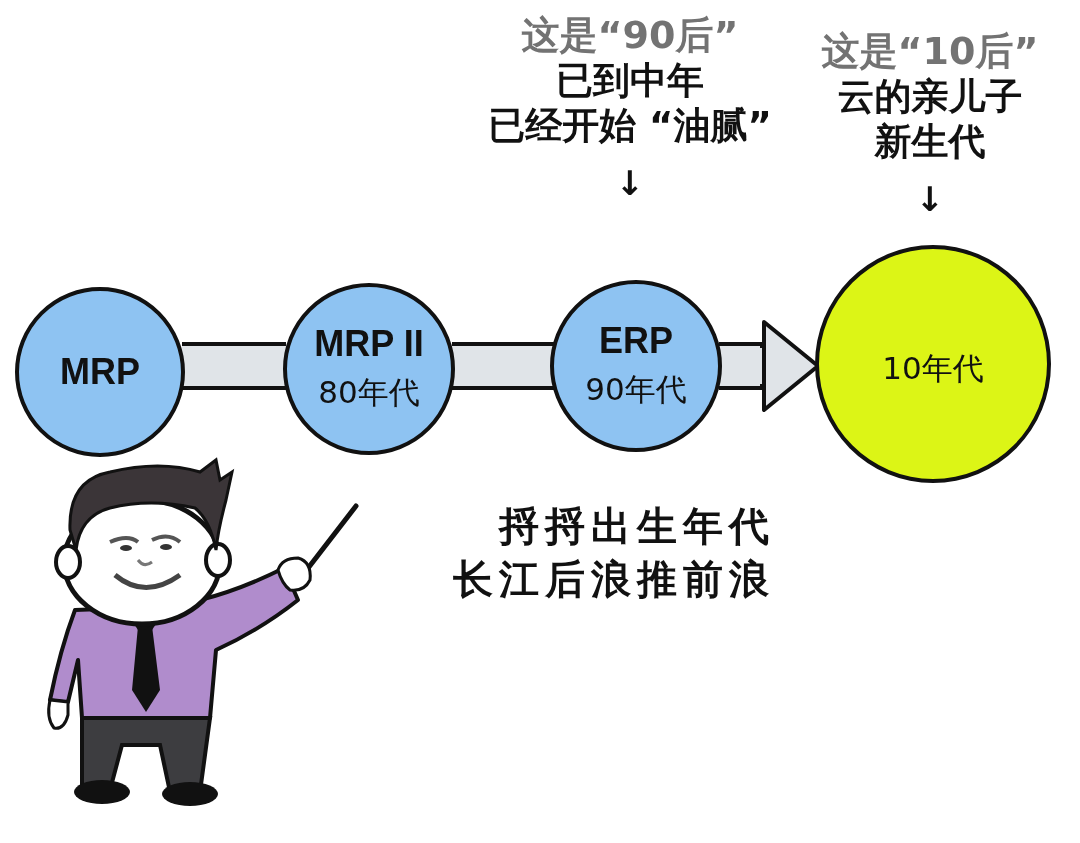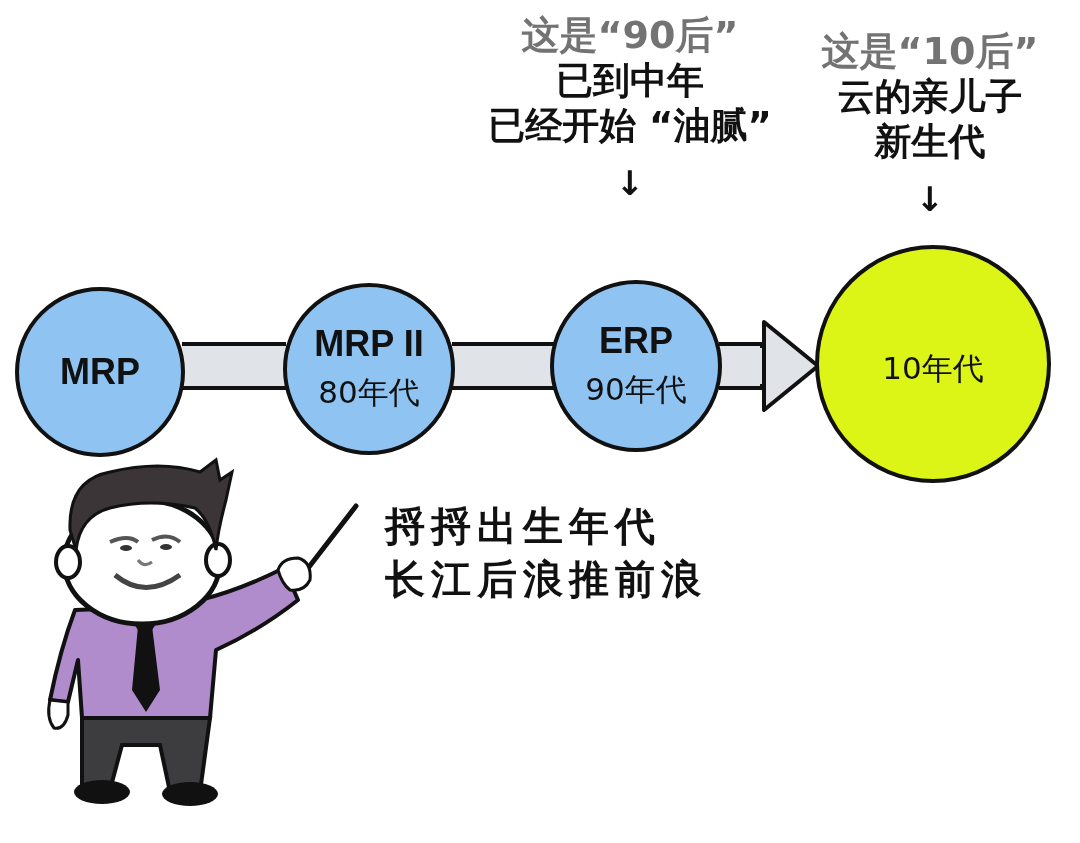--- a/index.html
+++ b/index.html
@@ -24,21 +24,21 @@
   #n-erp  { left:550px; top:280px; width:172px; height:172px; }
   #n-ebc  { left:815px; top:245px; width:236px; height:238px; }
   #n-ebc .name { font-size:70px; }
   #n-ebc .era { margin-top:10px; }
 
   .bar { position:absolute; background:#e0e4e8; border-top:4px solid #111; border-bottom:4px solid #111; box-sizing:border-box; }
   #bar1 { left:182px; top:342px; width:104px; height:48px; }
   #bar2 { left:452px; top:342px; width:102px; height:48px; }
   #bar3 { left:719px; top:342px; width:60px; height:48px; }
 
-  .caption { position:absolute; left:385px; top:500px; width:390px; text-align:left;
+  .caption { position:absolute; left:385px; top:500px; width:390px; text-align:right;
              color:#111; font-size:40px; line-height:1.32; letter-spacing:6px; font-weight:bold; }
   .character { position:absolute; left:20px; top:450px; width:360px; height:393px; }
 </style>
 </head>
 <body>
 
 <div id="call-90" class="callout">
   <div class="hl">这是“90后”</div>
   <div class="ln">已到中年</div>
   <div class="ln">已经开始 “油腻”</div>

